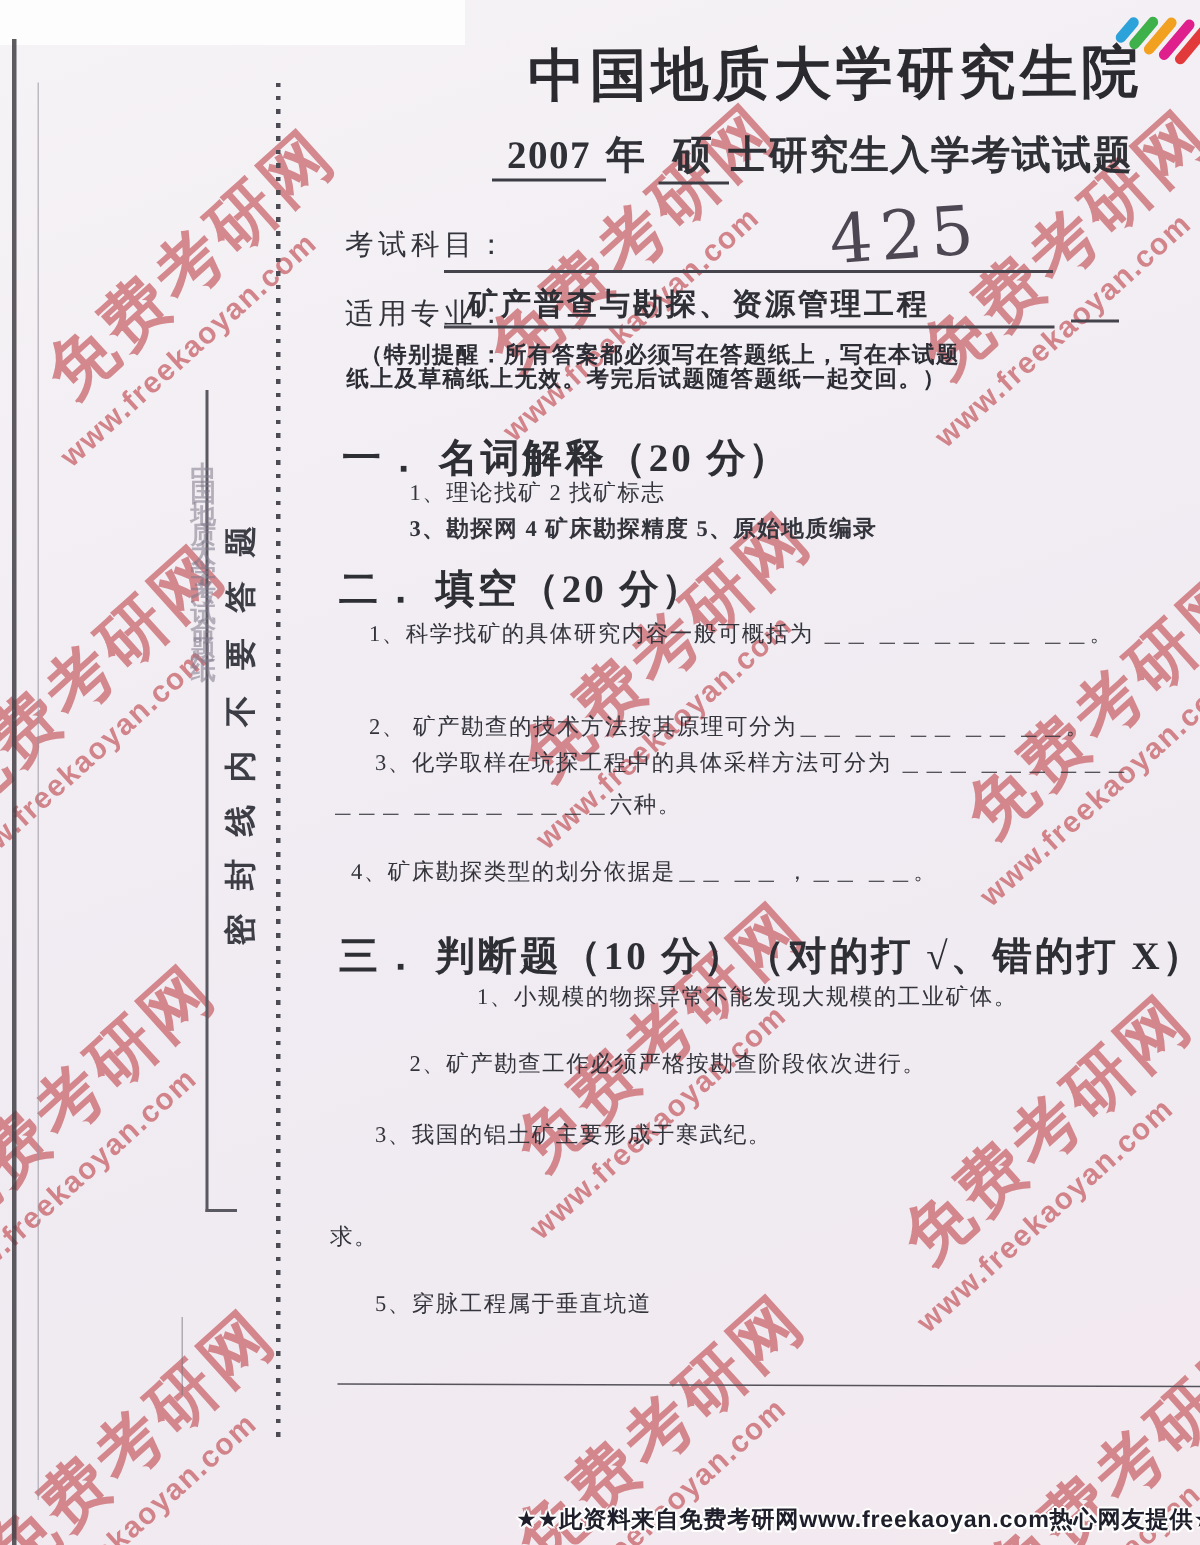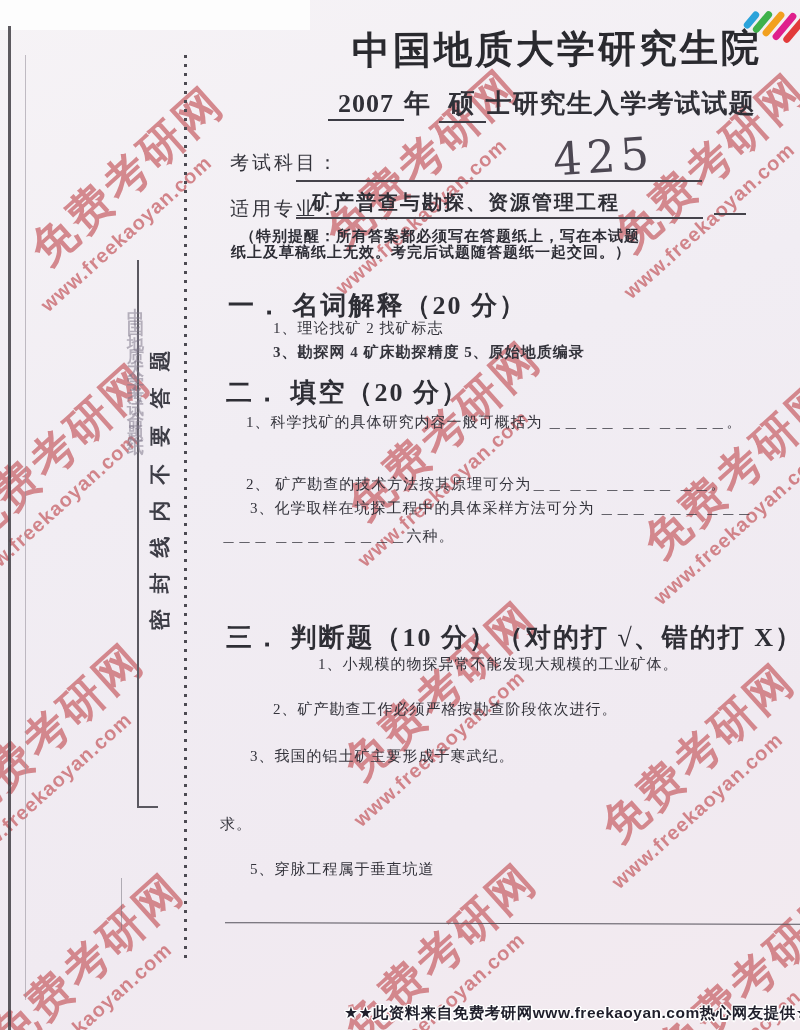--- a/index.html
+++ b/index.html
@@ -185,20 +185,21 @@
 
   <div class="abs sec-h s1h">一．  名词解释（20 分）</div>
   <div class="abs item s1a">1、理论找矿        2  找矿标志</div>
   <div class="abs item s1b">3、勘探网          4  矿床勘探精度     5、原始地质编录</div>
 
   <div class="abs sec-h s2h">二．  填空（20 分）</div>
   <div class="abs item s2i1">1、科学找矿的具体研究内容一般可概括为 ＿＿ ＿＿ ＿＿ ＿＿ ＿＿。</div>
   <div class="abs item s2i2">2、 矿产勘查的技术方法按其原理可分为＿＿ ＿＿ ＿＿ ＿＿ ＿＿。</div>
   <div class="abs item s2i3a">3、化学取样在坑探工程中的具体采样方法可分为 ＿＿＿ ＿＿＿ ＿＿＿</div>
   <div class="abs item s2i3b">＿＿＿ ＿＿＿＿ ＿＿＿＿六种。</div>
+  <div class="abs item s2i4">4、矿床勘探类型的划分依据是＿＿ ＿＿ ，＿＿ ＿＿。</div>
 
   <div class="abs sec-h s3h">三．  判断题（10 分）（对的打 √、错的打 X）</div>
   <div class="abs item s3i1">1、小规模的物探异常不能发现大规模的工业矿体。</div>
   <div class="abs item s3i2">2、矿产勘查工作必须严格按勘查阶段依次进行。</div>
   <div class="abs item s3i3">3、我国的铝土矿主要形成于寒武纪。</div>
   <div class="abs item s3i4b">求。</div>
   <div class="abs item s3i5">5、穿脉工程属于垂直坑道</div>
 
   <div class="abs banner">★★此资料来自免费考研网www.freekaoyan.com热心网友提供★★</div>
 

